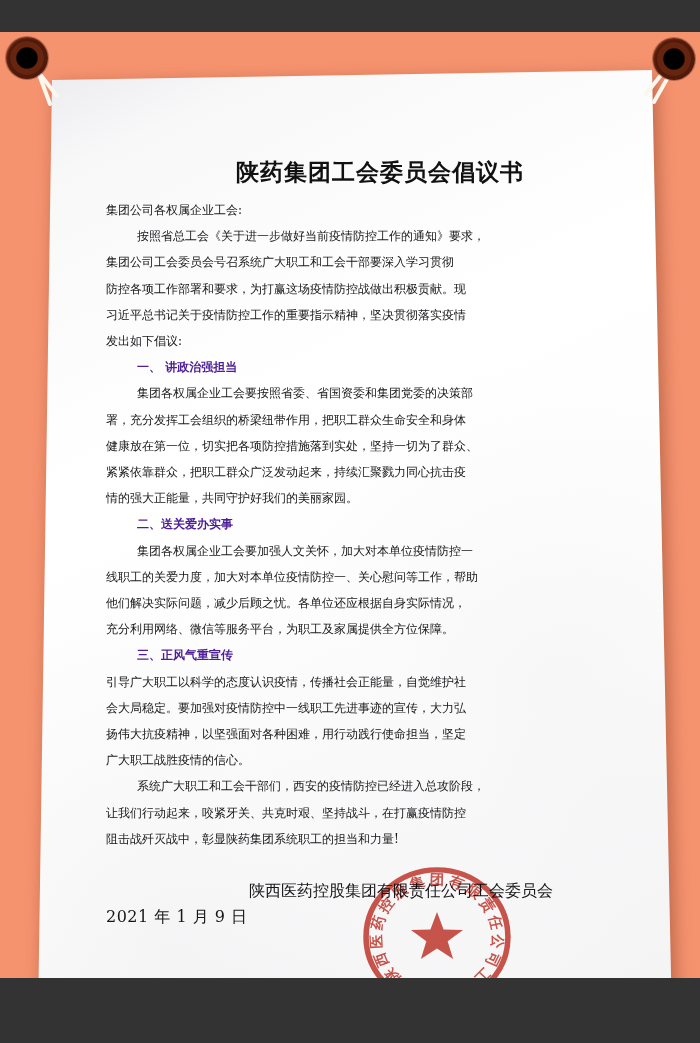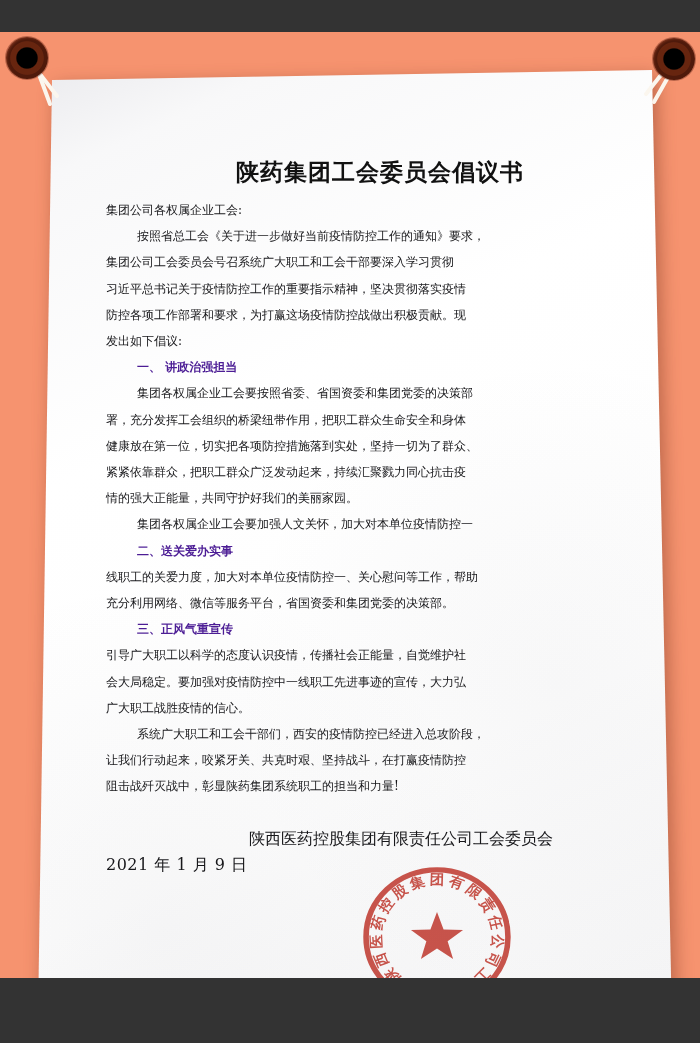--- a/index.html
+++ b/index.html
@@ -80,36 +80,38 @@
   <div class="paper-wrap">
     <div class="paper"></div>
   </div>
 
   <div class="textblock">
     <div class="doc-title">陕药集团工会委员会倡议书</div>
     <div class="doc-lines">
         <div class="doc-line salutation">集团公司各权属企业工会:</div>
         <div class="doc-line indent">按照省总工会《关于进一步做好当前疫情防控工作的通知》要求，</div>
         <div class="doc-line plain">集团公司工会委员会号召系统广大职工和工会干部要深入学习贯彻</div>
+        <div class="doc-line plain">防控各项工作部署和要求，为打赢这场疫情防控战做出积极贡献。现</div>
         <div class="doc-line plain">习近平总书记关于疫情防控工作的重要指示精神，坚决贯彻落实疫情</div>
-        <div class="doc-line plain">防控各项工作部署和要求，为打赢这场疫情防控战做出积极贡献。现</div>
         <div class="doc-line plain">发出如下倡议:</div>
         <div class="doc-line heading">一、 讲政治强担当</div>
         <div class="doc-line indent">集团各权属企业工会要按照省委、省国资委和集团党委的决策部</div>
         <div class="doc-line plain">署，充分发挥工会组织的桥梁纽带作用，把职工群众生命安全和身体</div>
         <div class="doc-line plain">健康放在第一位，切实把各项防控措施落到实处，坚持一切为了群众、</div>
         <div class="doc-line plain">紧紧依靠群众，把职工群众广泛发动起来，持续汇聚戮力同心抗击疫</div>
         <div class="doc-line plain">情的强大正能量，共同守护好我们的美丽家园。</div>
+        <div class="doc-line heading">二、送关爱办实事</div>
         <div class="doc-line indent">集团各权属企业工会要加强人文关怀，加大对本单位疫情防控一</div>
-        <div class="doc-line heading">二、送关爱办实事</div>
         <div class="doc-line plain">线职工的关爱力度，加大对本单位疫情防控一、关心慰问等工作，帮助</div>
-        <div class="doc-line plain">充分利用网络、微信等服务平台，省国资委和集团党委的决策部。</div>
+        <div class="doc-line plain">他们解决实际问题，减少后顾之忧。各单位还应根据自身实际情况，</div>
+        <div class="doc-line plain">充分利用网络、微信等服务平台，为职工及家属提供全方位保障。</div>
         <div class="doc-line heading">三、正风气重宣传</div>
         <div class="doc-line plain">引导广大职工以科学的态度认识疫情，传播社会正能量，自觉维护社</div>
         <div class="doc-line plain">会大局稳定。要加强对疫情防控中一线职工先进事迹的宣传，大力弘</div>
+        <div class="doc-line plain">扬伟大抗疫精神，以坚强面对各种困难，用行动践行使命担当，坚定</div>
         <div class="doc-line plain">广大职工战胜疫情的信心。</div>
         <div class="doc-line indent">系统广大职工和工会干部们，西安的疫情防控已经进入总攻阶段，</div>
         <div class="doc-line plain">让我们行动起来，咬紧牙关、共克时艰、坚持战斗，在打赢疫情防控</div>
         <div class="doc-line plain">阻击战歼灭战中，彰显陕药集团系统职工的担当和力量!</div>
       </div>
     <div class="signature">陕西医药控股集团有限责任公司工会委员会</div>
     <div class="dateline">2021 年 1 月 9 日</div>
   </div>
 
   <svg class="seal" viewBox="0 0 150 150" preserveAspectRatio="none">

